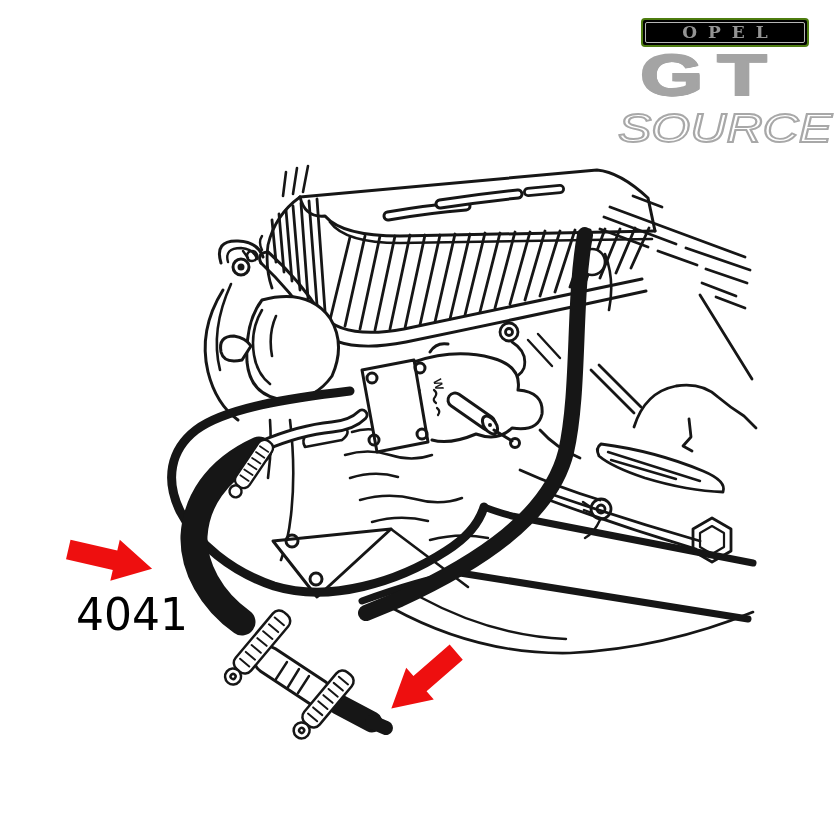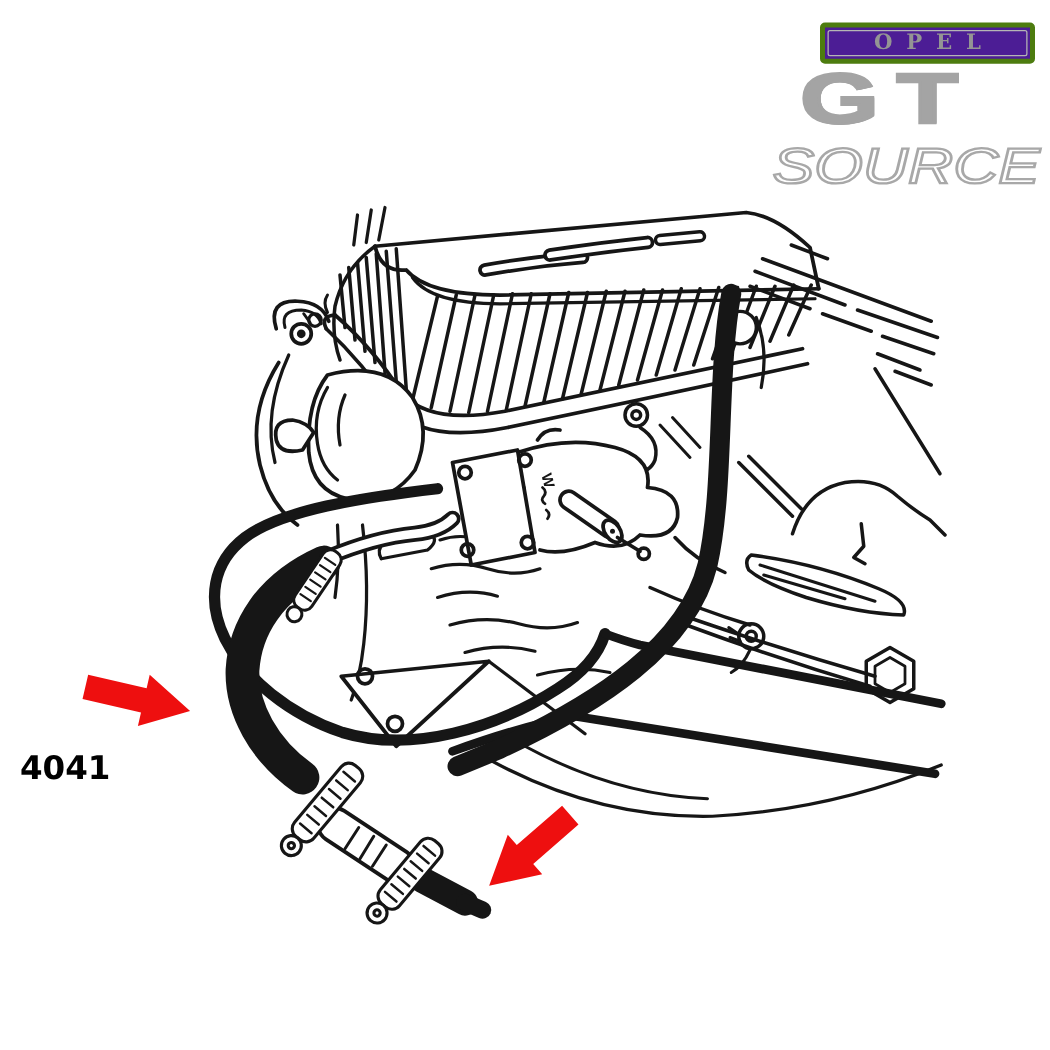--- a/index.html
+++ b/index.html
@@ -1,32 +1,32 @@
 <!DOCTYPE html>
 <html><head>
 <meta charset="utf-8">
 <style>
   html,body{margin:0;padding:0;background:#ffffff;}
   .stage{position:relative;width:840px;height:840px;background:#ffffff;overflow:hidden;
          font-family:"Liberation Sans",sans-serif;}
   
   .logo{position:absolute;top:18px;left:616px;width:224px;}
-  .opel-box{margin-left:40px;width:160px;border:4px solid #4d7c0f;border-radius:4px;padding:2px;background:#4c1d95;}
+  .opel-box{margin-left:25px;width:160px;border:2px solid #4d7c0f;border-radius:4px;padding:2px;background:#000000;}
   .opel-box .inner{border:1.5px solid #b5b5b5;border-radius:2px;text-align:center;
       font-family:"DejaVu Serif",serif;font-weight:bold;font-size:17px;line-height:19px;
       color:#949494;letter-spacing:11px;text-indent:11px;}
   .gt{margin-left:24px;margin-top:2px;font-family:"Liberation Sans",sans-serif;font-weight:bold;
       font-size:57px;line-height:52px;color:#a4a4a4;letter-spacing:10px;
       transform:scaleX(1.42);transform-origin:0 0;
       -webkit-text-stroke:2px #a4a4a4;text-shadow:1px 0 #a4a4a4,0 1px #a4a4a4,1px 1px #a4a4a4;}
   .source-svg{display:block;margin-top:6px;}
   
-  .part-label{position:absolute;left:16px;top:594px;width:172px;text-align:left;
-      font-family:"DejaVu Sans","Liberation Sans",sans-serif;font-weight:bold;
-      font-size:26px;line-height:42px;color:#000;}
+  .part-label{position:absolute;left:16px;top:594px;width:172px;text-align:right;
+      font-family:"DejaVu Sans","Liberation Sans",sans-serif;font-weight:normal;
+      font-size:44px;line-height:42px;color:#000;}
   .illus{position:absolute;left:0;top:0;}
 </style>
 </head>
 <body>
 
 <div class="stage">
 
   <svg class="illus" width="840" height="840" viewBox="0 0 840 840">
 
     <g fill="none" stroke-width="3" stroke-linecap="round" stroke-linejoin="round" stroke="#161616">

